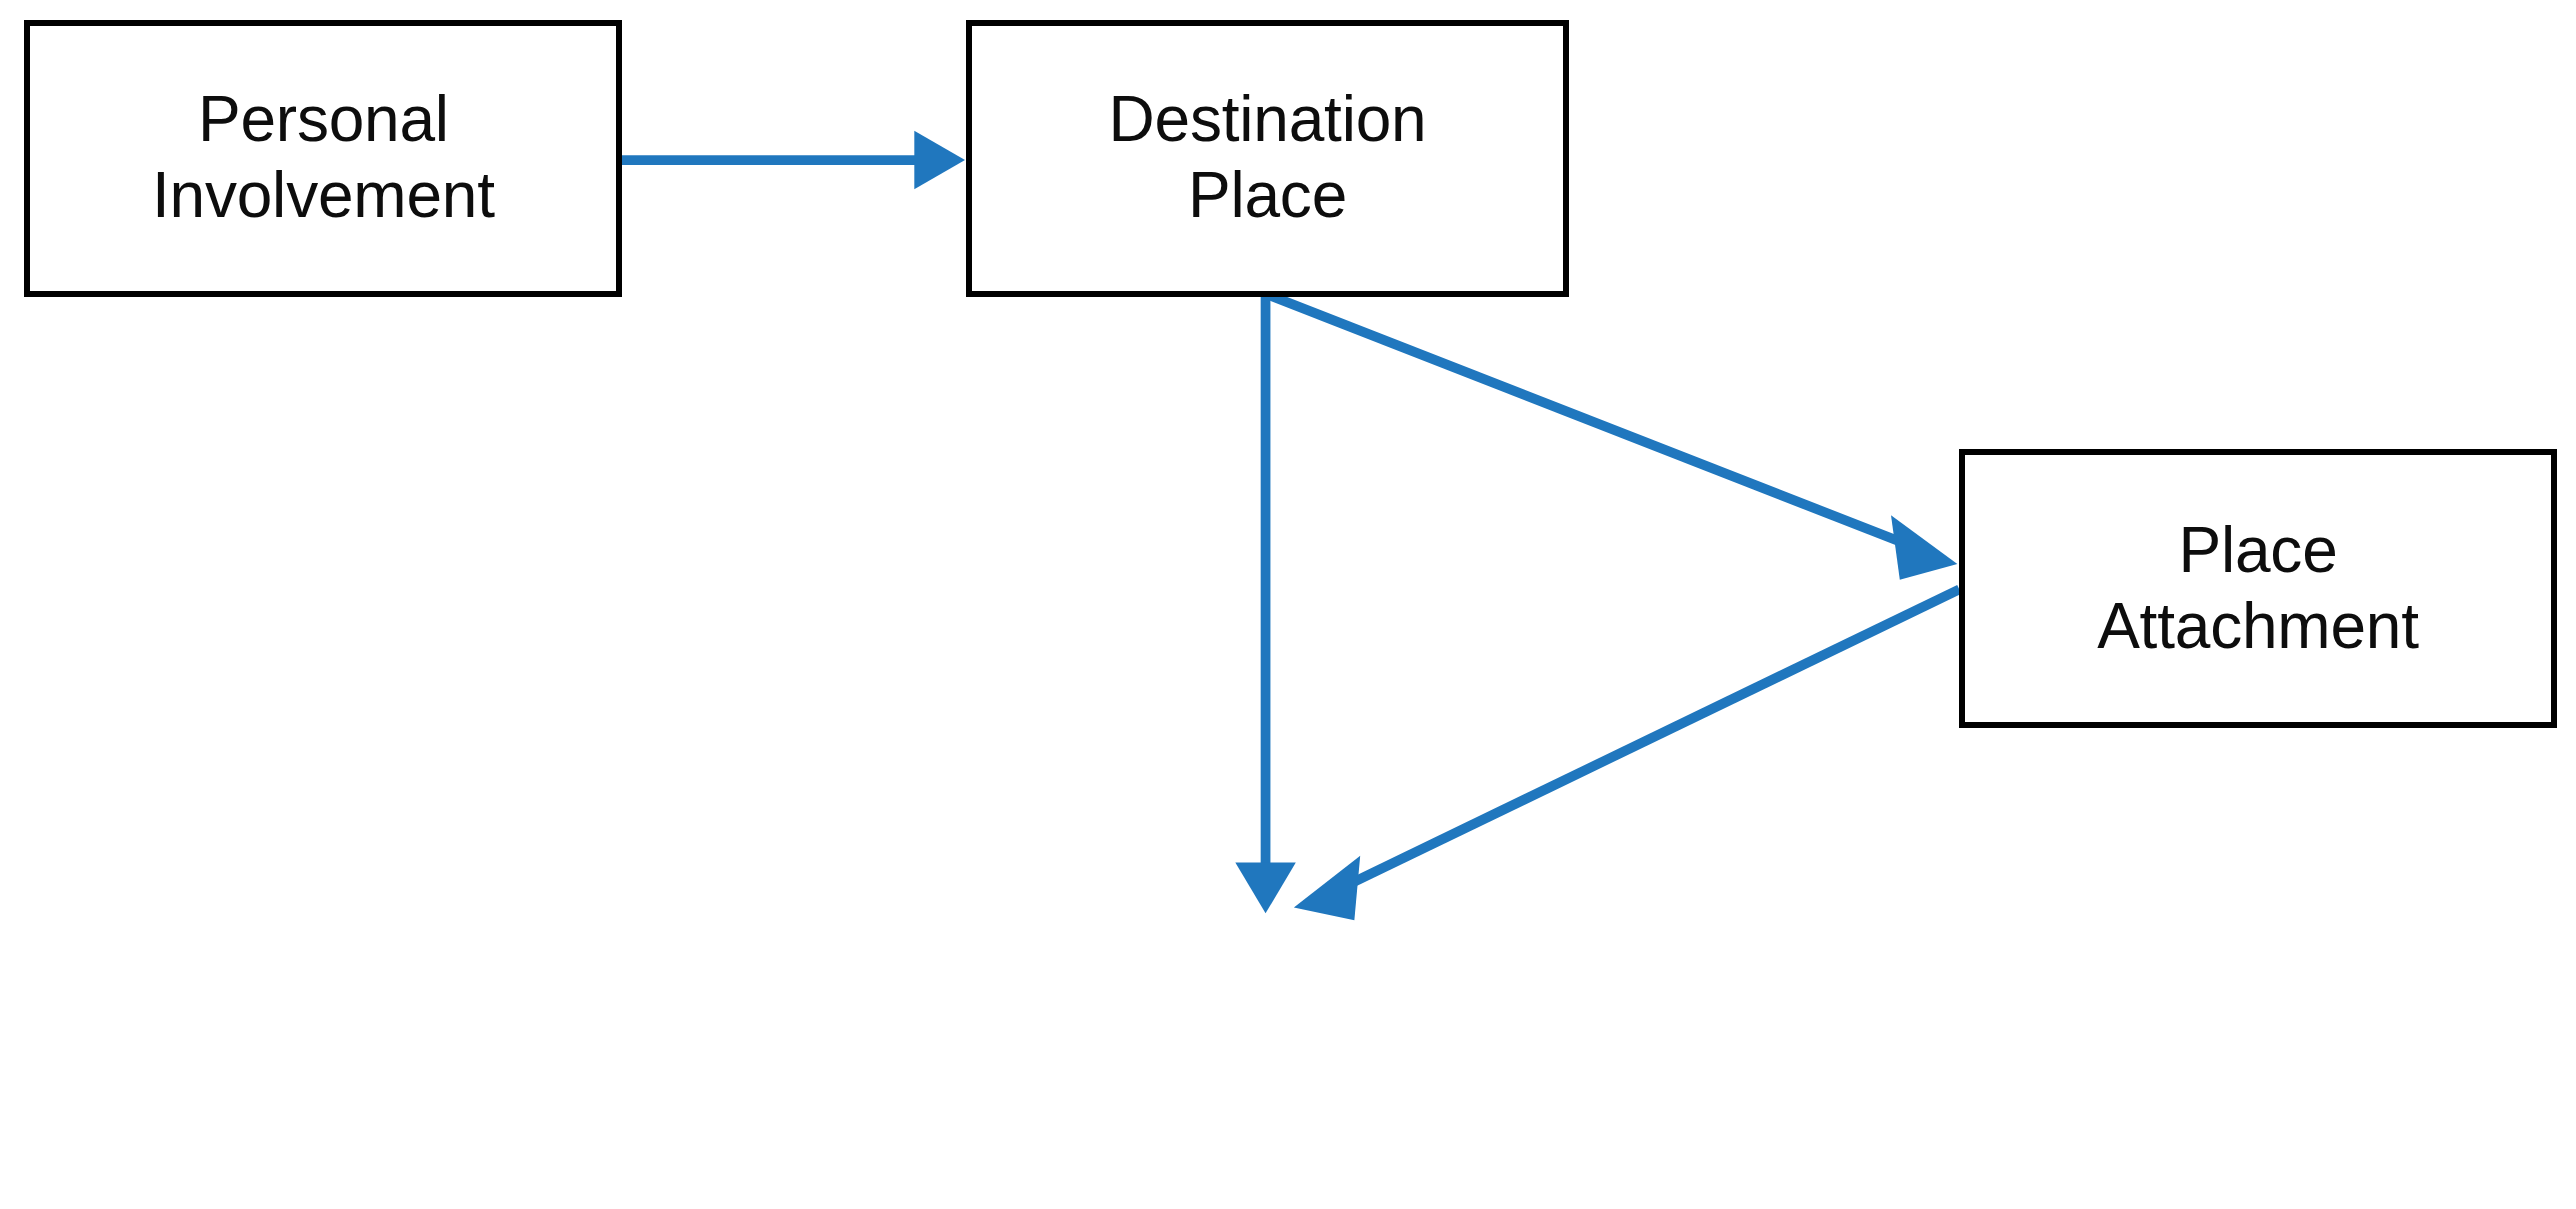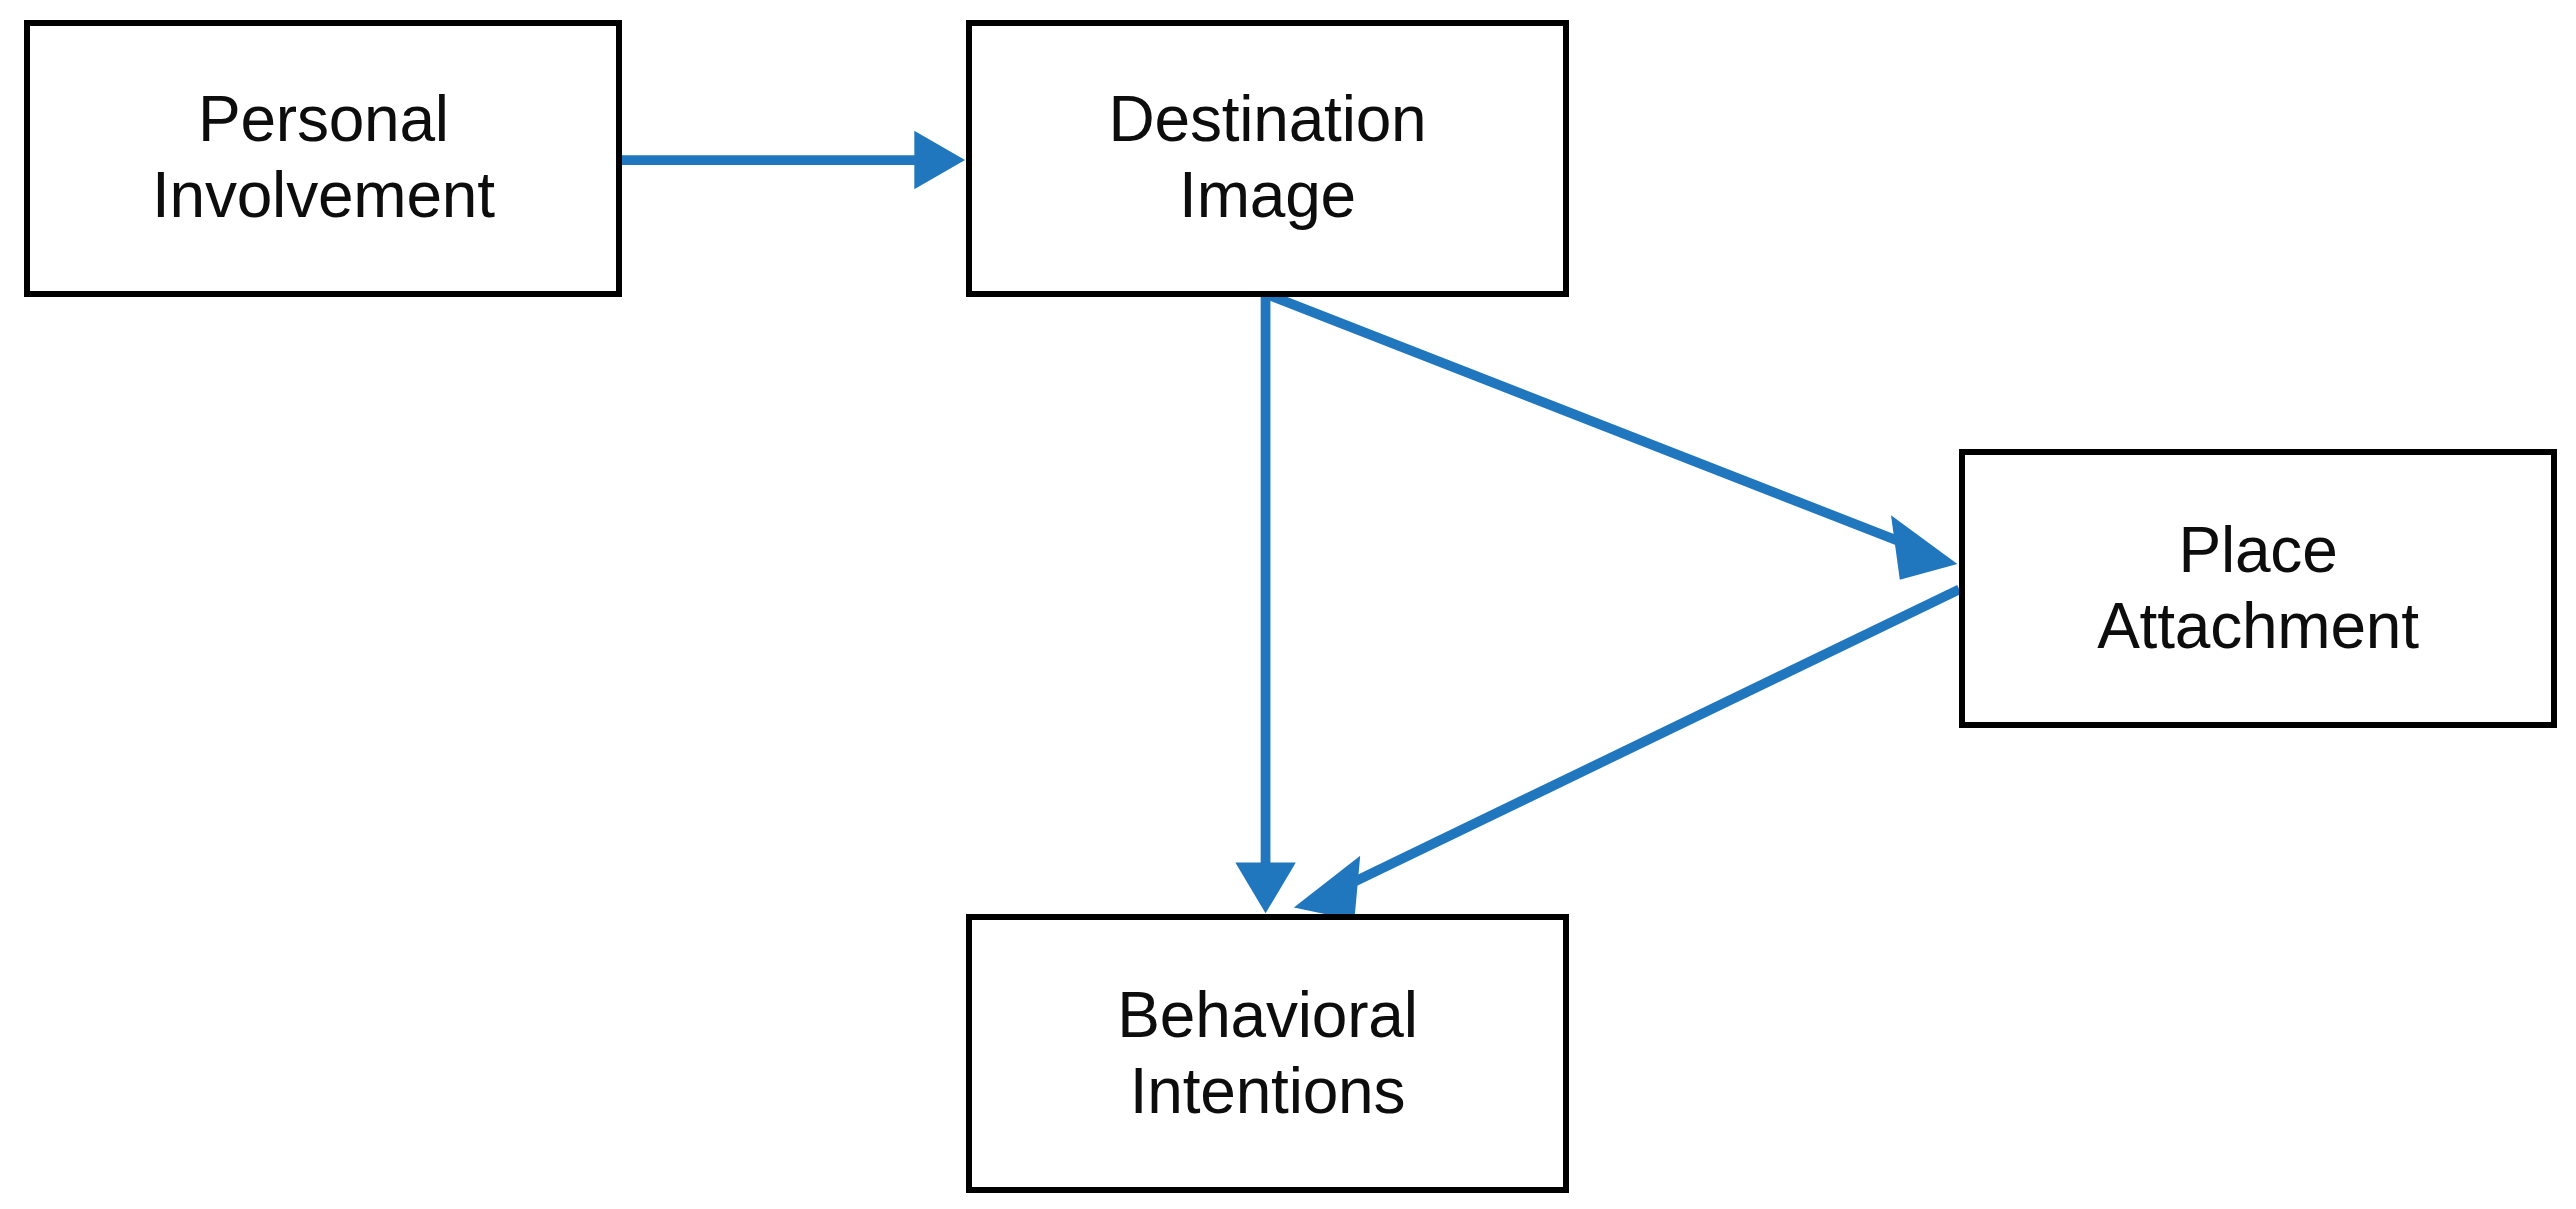--- a/index.html
+++ b/index.html
@@ -83,27 +83,23 @@
     </g>
   </svg>
 
   <div class="node" style="left:24.4px; top:19.5px; width:598px; height:277px;">
     <div class="node-label">Personal
 Involvement</div>
   </div>
 
   <div class="node" style="left:966px; top:19.5px; width:603px; height:277px;">
     <div class="node-label">Destination
-Image</div>
+Place</div>
   </div>
 
   <div class="node" style="left:1959px; top:449px; width:598px; height:279px;align-items:center;">
     <div class="node-label">Place
 Attachment</div>
   </div>
 
-  <div class="node" style="left:966px; top:914px; width:603px; height:279px;">
-    <div class="node-label">Behavioral
-Intentions</div>
-  </div>
 
 </div>
 
 
 </body></html>

